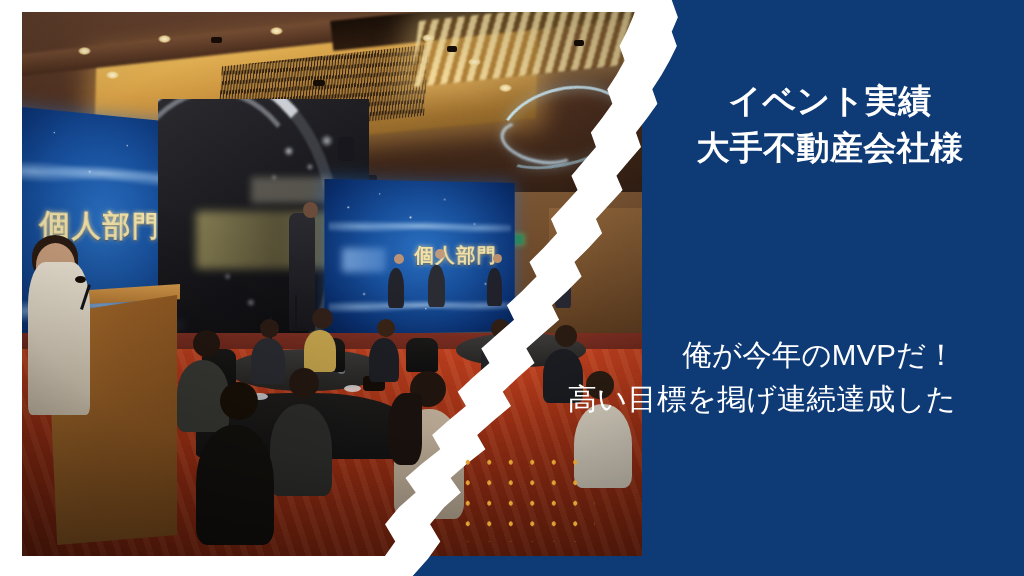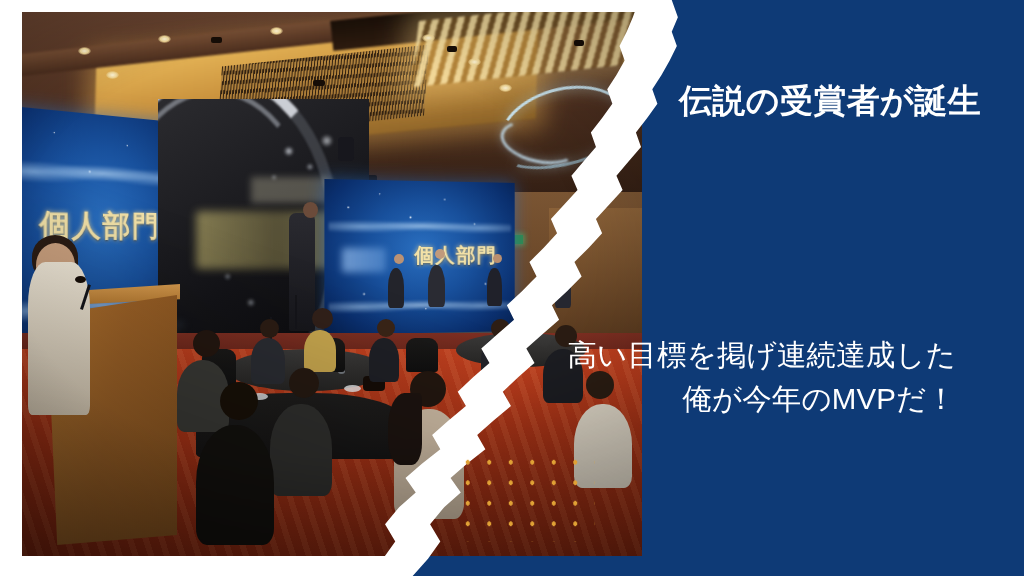--- a/index.html
+++ b/index.html
@@ -669,21 +669,22 @@
     </div>
   </div>
 
   <div class="blue-panel"></div>
 
   <div class="torn-white"></div>
 
   <div class="dot-grid"></div>
 
   <div class="headline">
-    <span class="hl-line">伝説の受賞者が誕生</span>
+    <span class="hl-line">イベント実績</span>
+    <span class="hl-line">大手不動産会社様</span>
   </div>
 
   <div class="body-copy">
+    <span class="bc-line">俺が今年のMVPだ！</span>
     <span class="bc-line">高い目標を掲げ連続達成した</span>
-    <span class="bc-line">俺が今年のMVPだ！</span>
   </div>
 
 </div>
 
 </body></html>

